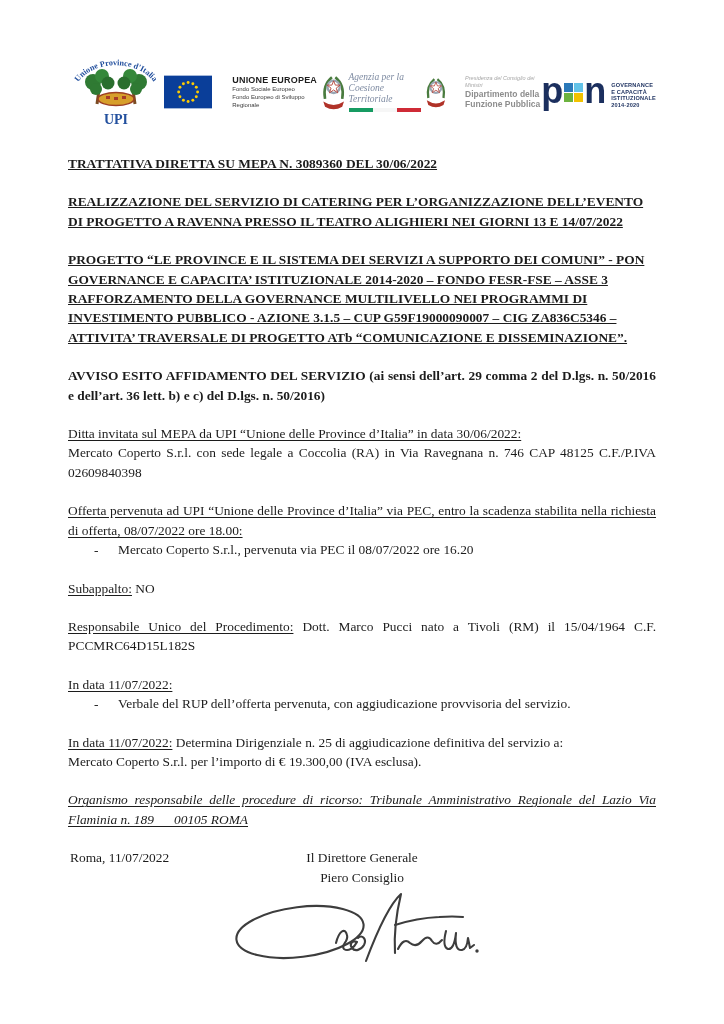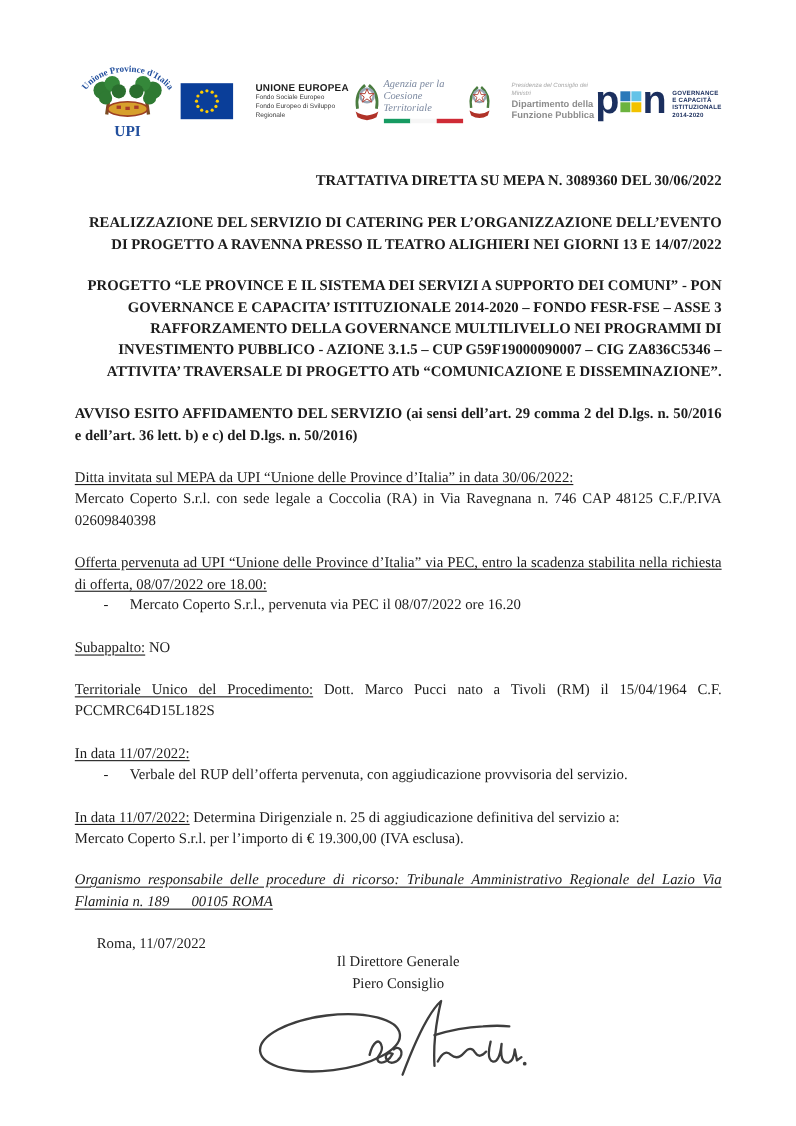--- a/index.html
+++ b/index.html
@@ -37,31 +37,31 @@
   .pon-squares { display:grid; grid-template-columns:9px 9px; grid-template-rows:9px 9px; gap:1px; margin:7px 1px 0 1px; }
   .pon-squares i { display:block; }
   .sq1 { background:#2b79b9; } .sq2 { background:#63c3e8; }
   .sq3 { background:#6cb33f; } .sq4 { background:#f2c200; }
   .pon-caption { margin-left:5px; margin-top:6px; font-family:"Liberation Sans",sans-serif;
     font-size:5.6px; font-weight:bold; color:#1b2f5e; line-height:6.5px; letter-spacing:.2px; }
 
   
   .doc { margin-top:22px; font-size:13.4px; line-height:19.4px; }
   .blk { margin-bottom:19px; }
-  .center { text-align:right; }
+  .center { text-align:left;text-decoration:underline; }
   .bold { font-weight:bold; }
   .just { text-align:justify; }
   .u { text-decoration:underline; text-underline-offset:2px; }
   .ital { font-style:italic; }
   .bullet { display:flex; }
   .bullet .dash { flex:0 0 24px; margin-left:26px; text-align:left; }
 
   .sign-area { position:relative; margin-top:10px; height:150px; }
-  .place-date { position:absolute; left:20px; top:0; }
-  .signer { position:absolute; left:50%; transform:translateX(-50%); top:16px; text-align:center; }
+  .place-date { position:absolute; left:2px; top:0; }
+  .signer { position:absolute; left:50%; transform:translateX(-50%); top:0; text-align:center; }
   .signature { display:block; margin:0 auto; position:relative; left:-8px; }
 </style>
 </head>
 <body>
 
 <div class="page">
   <div class="content">
 
     <div class="logos">
 
@@ -193,21 +193,21 @@
           <span>Mercato Coperto S.r.l., pervenuta via PEC il 08/07/2022 ore 16.20</span>
         </div>
       </div>
 
       <div class="blk">
         <span class="u">Subappalto:</span>
         <span>NO</span>
       </div>
 
       <div class="blk just">
-        <span class="u">Territoriale Unico del Procedimento:</span>
+        <span class="u">Responsabile Unico del Procedimento:</span>
         <span>Dott. Marco Pucci nato a Tivoli (RM) il 15/04/1964 C.F. PCCMRC64D15L182S</span>
       </div>
 
       <div class="blk">
         <div class="u">In data 11/07/2022:</div>
         <div class="bullet">
           <span class="dash">-</span>
           <span>Verbale del RUP dell’offerta pervenuta, con aggiudicazione provvisoria del servizio.</span>
         </div>
       </div>

